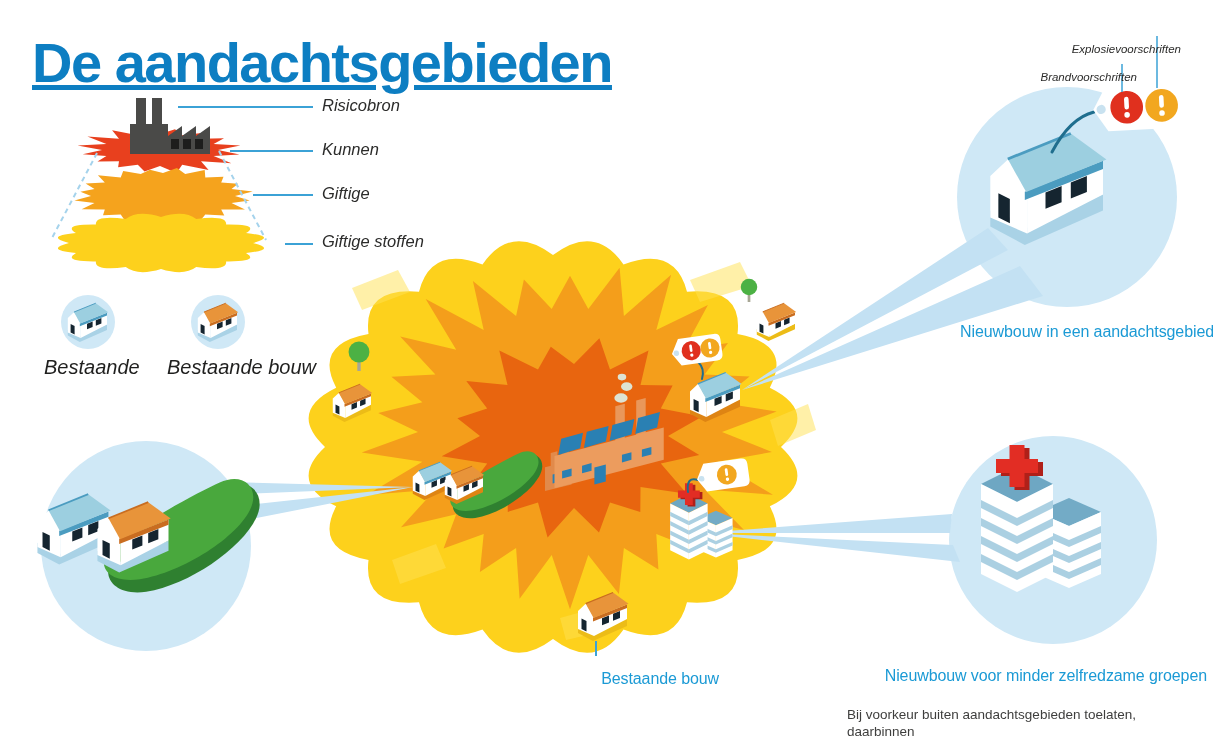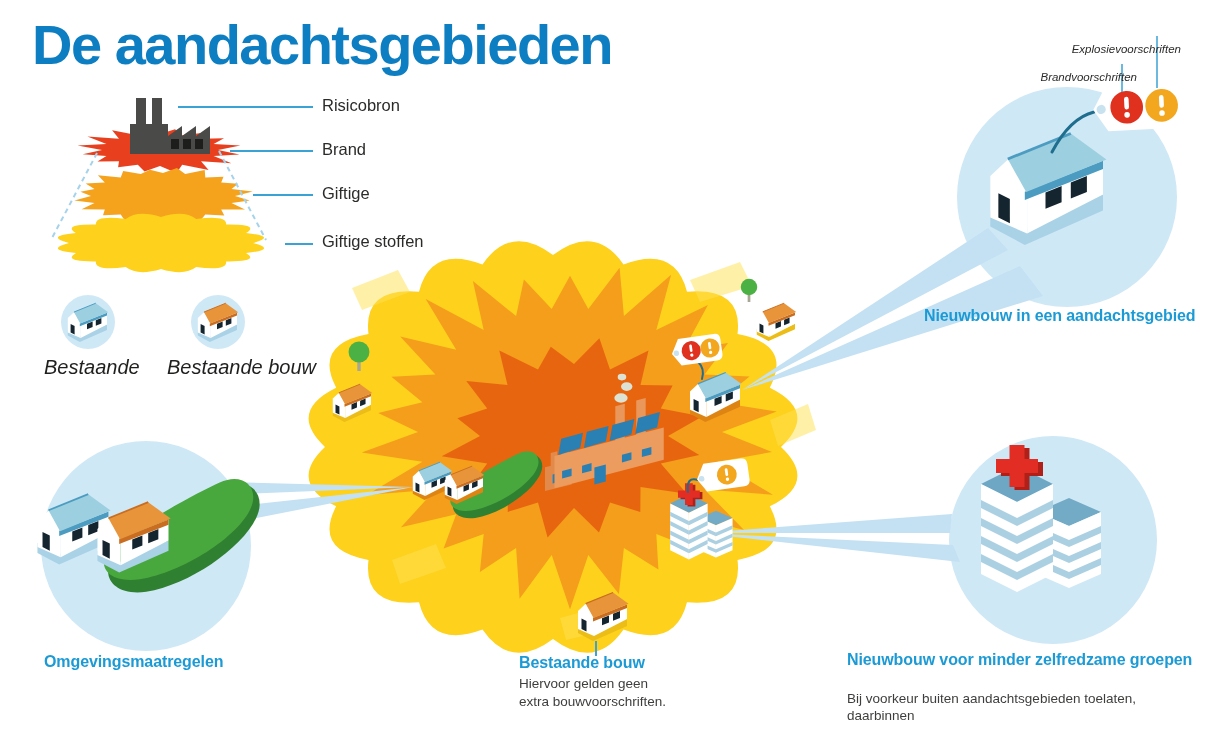--- a/index.html
+++ b/index.html
@@ -1,25 +1,25 @@
 <!DOCTYPE html>
 <html><head>
 <meta charset="utf-8">
 <style>
   html,body{margin:0;padding:0;background:#fff;}
   #canvas{position:relative;width:1213px;height:741px;overflow:hidden;background:#fff;
     font-family:"Liberation Sans","DejaVu Sans",sans-serif;
     --titleblue:#0d7ec2;--headblue:#1b9ad5;--bodytext:#3e3e3d;}
   #scene{position:absolute;left:0;top:0;}
   .txt{position:absolute;}
-  #title{left:32px;top:12px;font-size:56px;font-weight:bold;letter-spacing:-1.5px;color:var(--titleblue);}
-  .keylabel{font-size:16.5px;color:#2b2b2a;}
+  #title{left:32px;top:30px;font-size:56px;font-weight:bold;letter-spacing:-1.5px;color:var(--titleblue);text-decoration:underline;}
+  .keylabel{font-size:16.5px;font-style:italic;color:#2b2b2a;}
   .legendlabel{font-size:20px;font-style:italic;color:#1f1f1e;}
   .taglabel{font-size:11.5px;font-style:italic;color:#2b2b2a;margin-top:25px;}
-  .block .h{font-size:16px;font-weight:bold;color:var(--headblue);margin:0 0 3px 0;letter-spacing:-0.1px;}
+  .block .h{font-size:16px;font-weight:normal;color:var(--headblue);margin:16px 0 3px 0;letter-spacing:-0.1px;text-align:right;}
   .block .b{font-size:13.5px;line-height:1.3;color:var(--bodytext);white-space:pre-line;}
 </style>
 </head>
 <body>
 
 <div id="canvas" style="--titleblue: #0d7ec2; --headblue: #1b9ad5; --bodytext: #3e3e3d;">
   <svg id="scene" width="1213" height="741">
       <g>
         <polygon points="218.0,150.0 239.5,154.4 213.6,156.1 231.4,163.2 201.0,161.3 208.6,170.1 182.2,164.8 176.5,172.9 160.0,166.0 144.5,171.5 137.8,164.8 118.1,167.3 119.0,161.3 97.5,161.5 106.4,156.1 82.7,154.2 102.0,150.0 77.5,145.5 106.4,143.9 87.4,136.6 119.0,138.7 112.1,130.2 137.8,135.2 144.0,127.9 160.0,134.0 175.0,129.2 182.2,135.2 201.5,132.9 201.0,138.7 224.0,138.2 213.6,143.9 240.4,145.6" fill="#e8401e"></polygon>
         <polygon points="235.0,196.0 249.7,200.4 231.5,203.1 245.0,209.4 221.2,209.5 224.3,215.6 205.3,214.6 201.0,219.8 185.2,217.9 177.1,224.3 163.0,219.0 148.7,224.8 140.8,217.9 124.5,220.1 120.7,214.6 103.0,215.2 104.8,209.5 81.6,209.3 94.5,203.1 74.4,200.5 91.0,196.0 80.4,191.8 94.5,188.9 85.6,183.4 104.8,182.5 97.9,175.2 120.7,177.4 123.2,171.1 140.8,174.1 149.9,169.7 163.0,173.0 176.9,167.9 185.2,174.1 204.7,169.9 205.3,177.4 223.5,176.7 221.2,182.5 238.1,183.8 231.5,188.9 252.7,191.5" fill="#f5a31d"></polygon>
@@ -309,42 +309,39 @@
           <polygon points="44.0,110.0 80.0,92.0 80.0,100.0 44.0,118.0" fill="#abd0e2"></polygon>
           <polygon points="41.5,-14.0 56.5,-14.0 56.5,0.0 70.0,0.0 70.0,14.0 56.5,14.0 56.5,28.0 41.5,28.0 41.5,14.0 28.0,14.0 28.0,0.0 41.5,0.0" fill="#b02019"></polygon>
           <polygon points="36.5,-17.0 51.5,-17.0 51.5,-3.0 65.0,-3.0 65.0,11.0 51.5,11.0 51.5,25.0 36.5,25.0 36.5,11.0 23.0,11.0 23.0,-3.0 36.5,-3.0" fill="#e22d24"></polygon>
         </g>
       </g>
     </svg>
 
   <div id="title" class="txt">De aandachtsgebieden</div>
 
   <div class="txt keylabel" style="left:322px;top:96px;">Risicobron</div>
-  <div class="txt keylabel" style="left:322px;top:140px;">Brand</div>
+  <div class="txt keylabel" style="left:322px;top:140px;">Kunnen</div>
   <div class="txt keylabel" style="left:322px;top:184px;">Giftige</div>
   <div class="txt keylabel" style="left:322px;top:232px;">Giftige stoffen</div>
 
   <div class="txt legendlabel" style="left:44px;top:356px;">Bestaande</div>
   <div class="txt legendlabel" style="left:167px;top:356px;">Bestaande bouw</div>
 
   <div class="txt taglabel" style="right:32px;top:18px;">Explosievoorschriften</div>
   <div class="txt taglabel" style="right:76px;top:46px;">Brandvoorschriften</div>
 
   <div class="txt block" style="left:924px;top:307px;width:290px;">
     <div class="h">Nieuwbouw in een aandachtsgebied</div>
   </div>
 
   <div class="txt block" style="left:44px;top:653px;width:280px;">
-    <div class="h">Omgevingsmaatregelen</div>
   </div>
 
   <div class="txt block" style="left:519px;top:654px;width:200px;">
     <div class="h">Bestaande bouw</div>
-    <div class="b">Hiervoor gelden geen
-extra bouwvoorschriften.</div>
   </div>
 
   <div class="txt block" style="left:847px;top:651px;width:360px;">
     <div class="h">Nieuwbouw voor minder zelfredzame groepen</div>
     <div class="b">
       <div>Bij voorkeur buiten aandachtsgebieden toelaten, daarbinnen</div>
       
       
     </div>
   </div>

